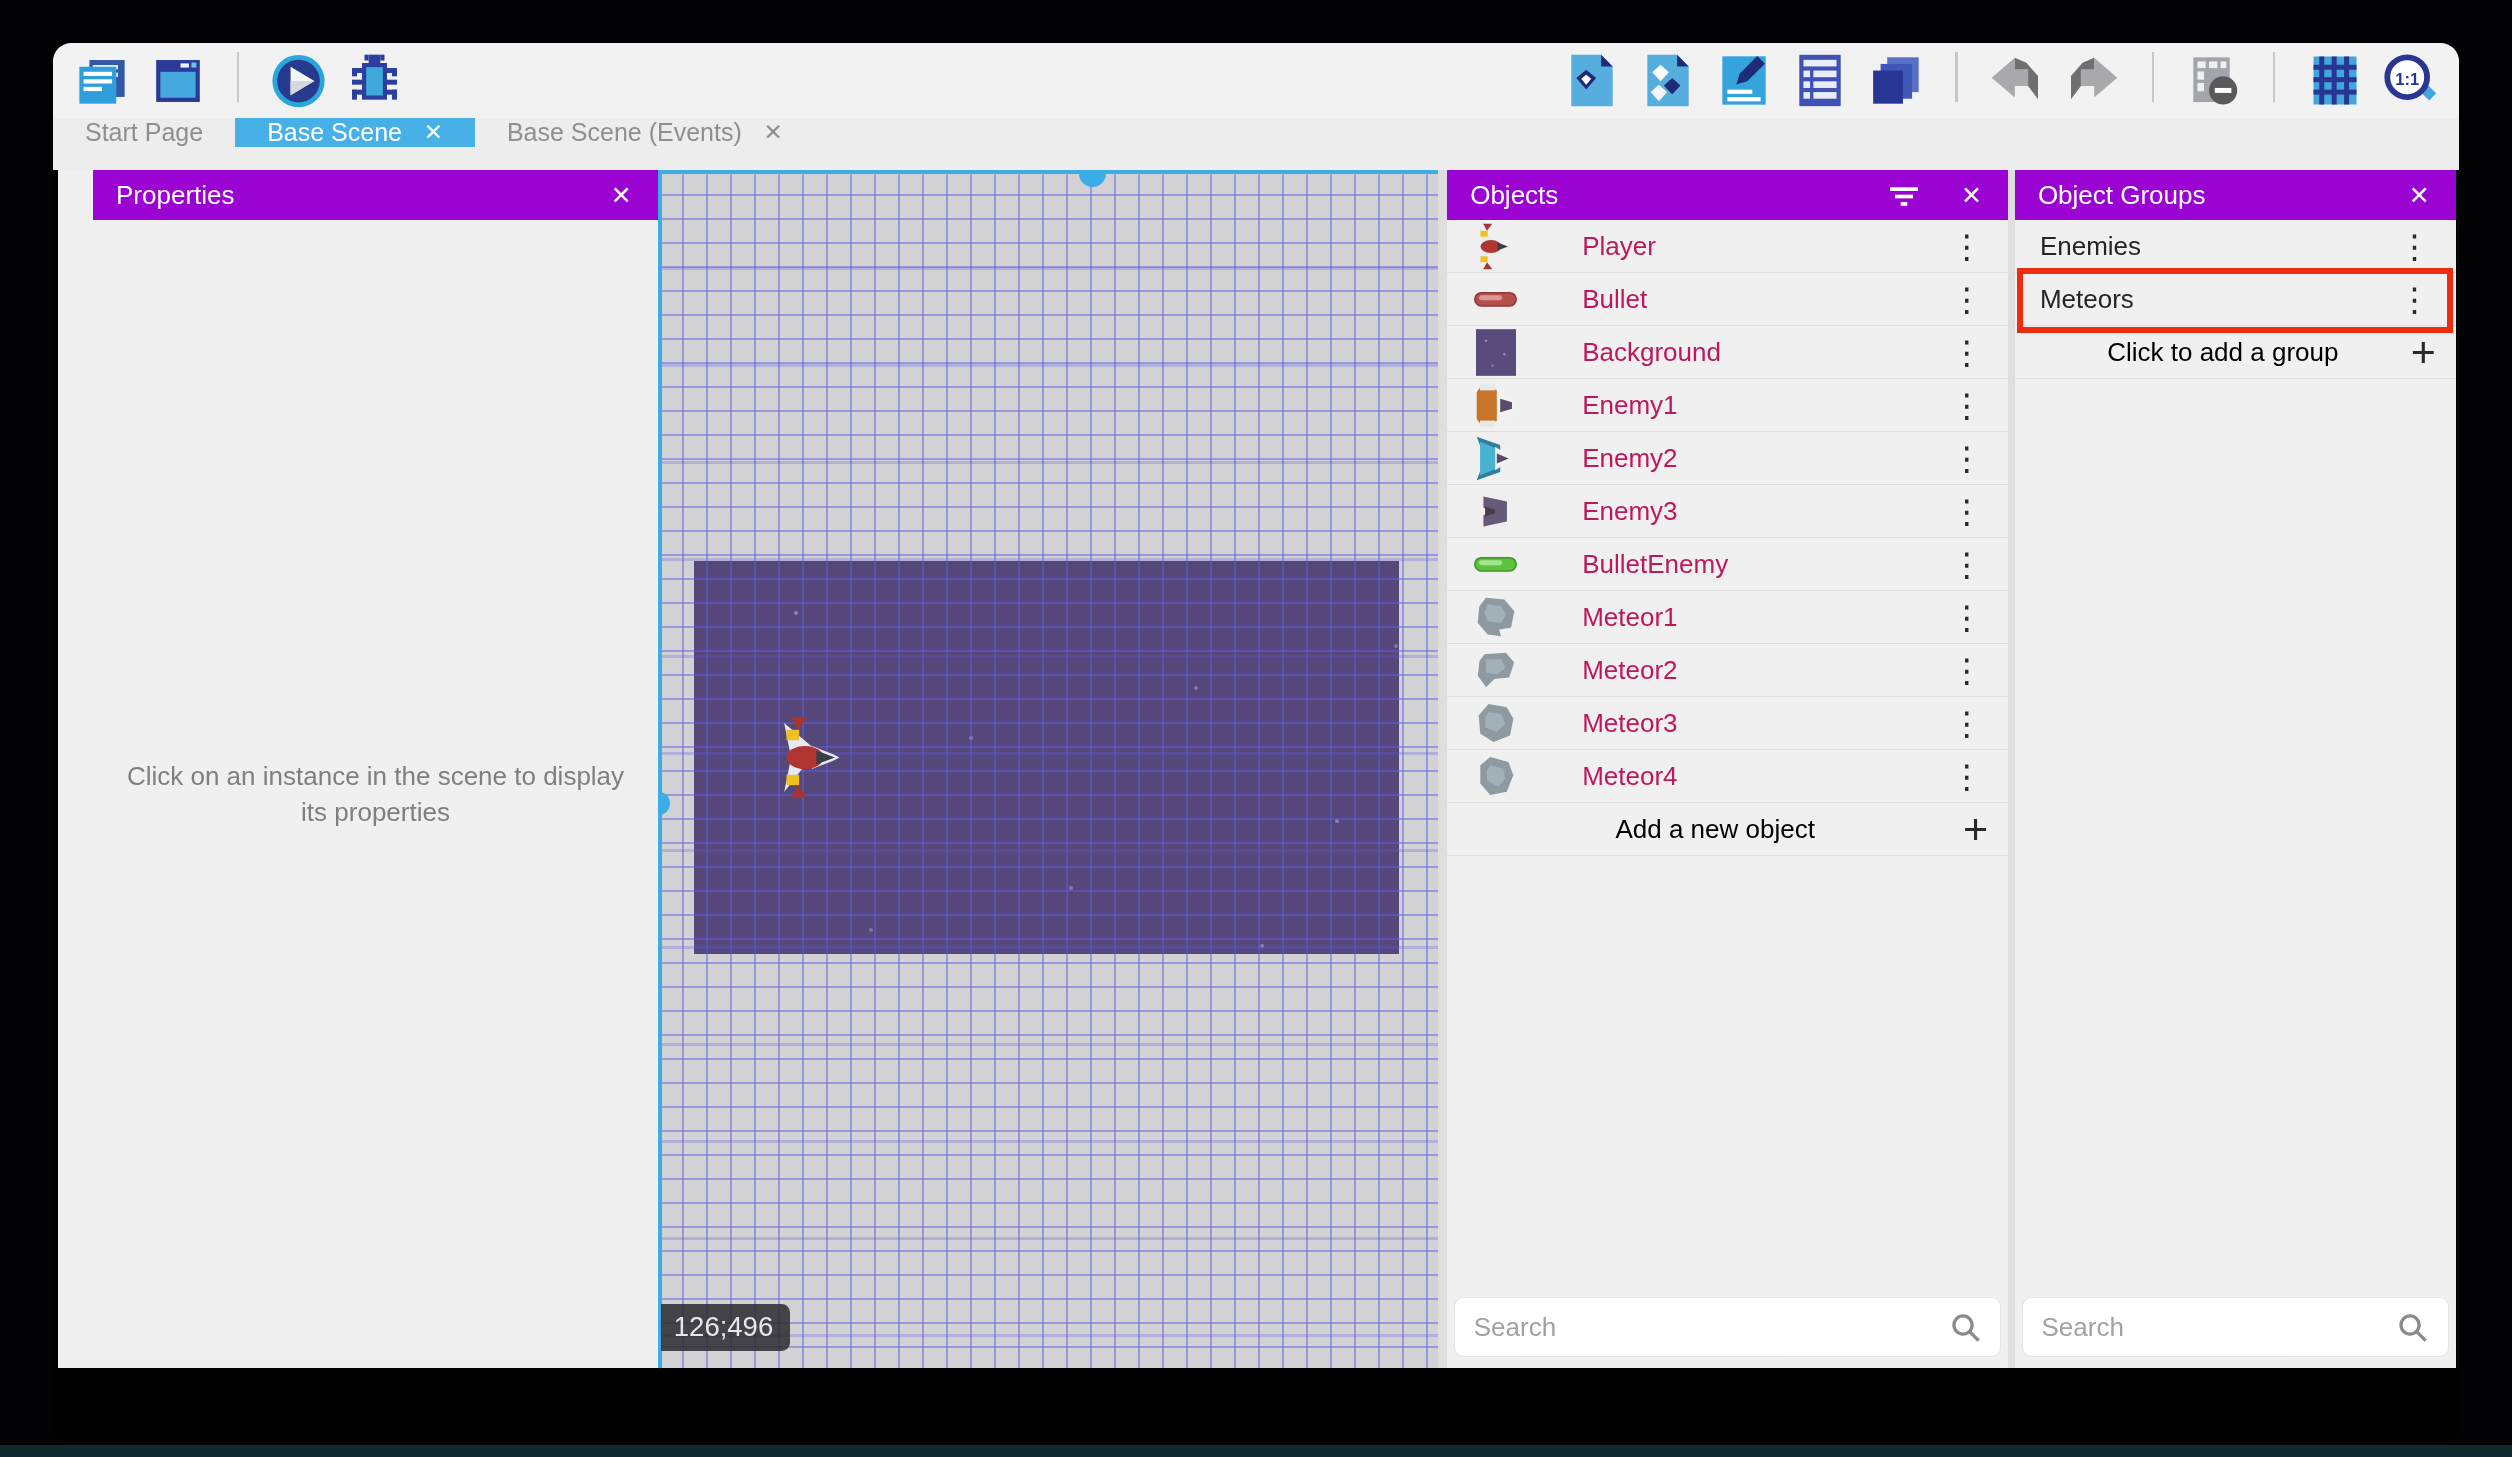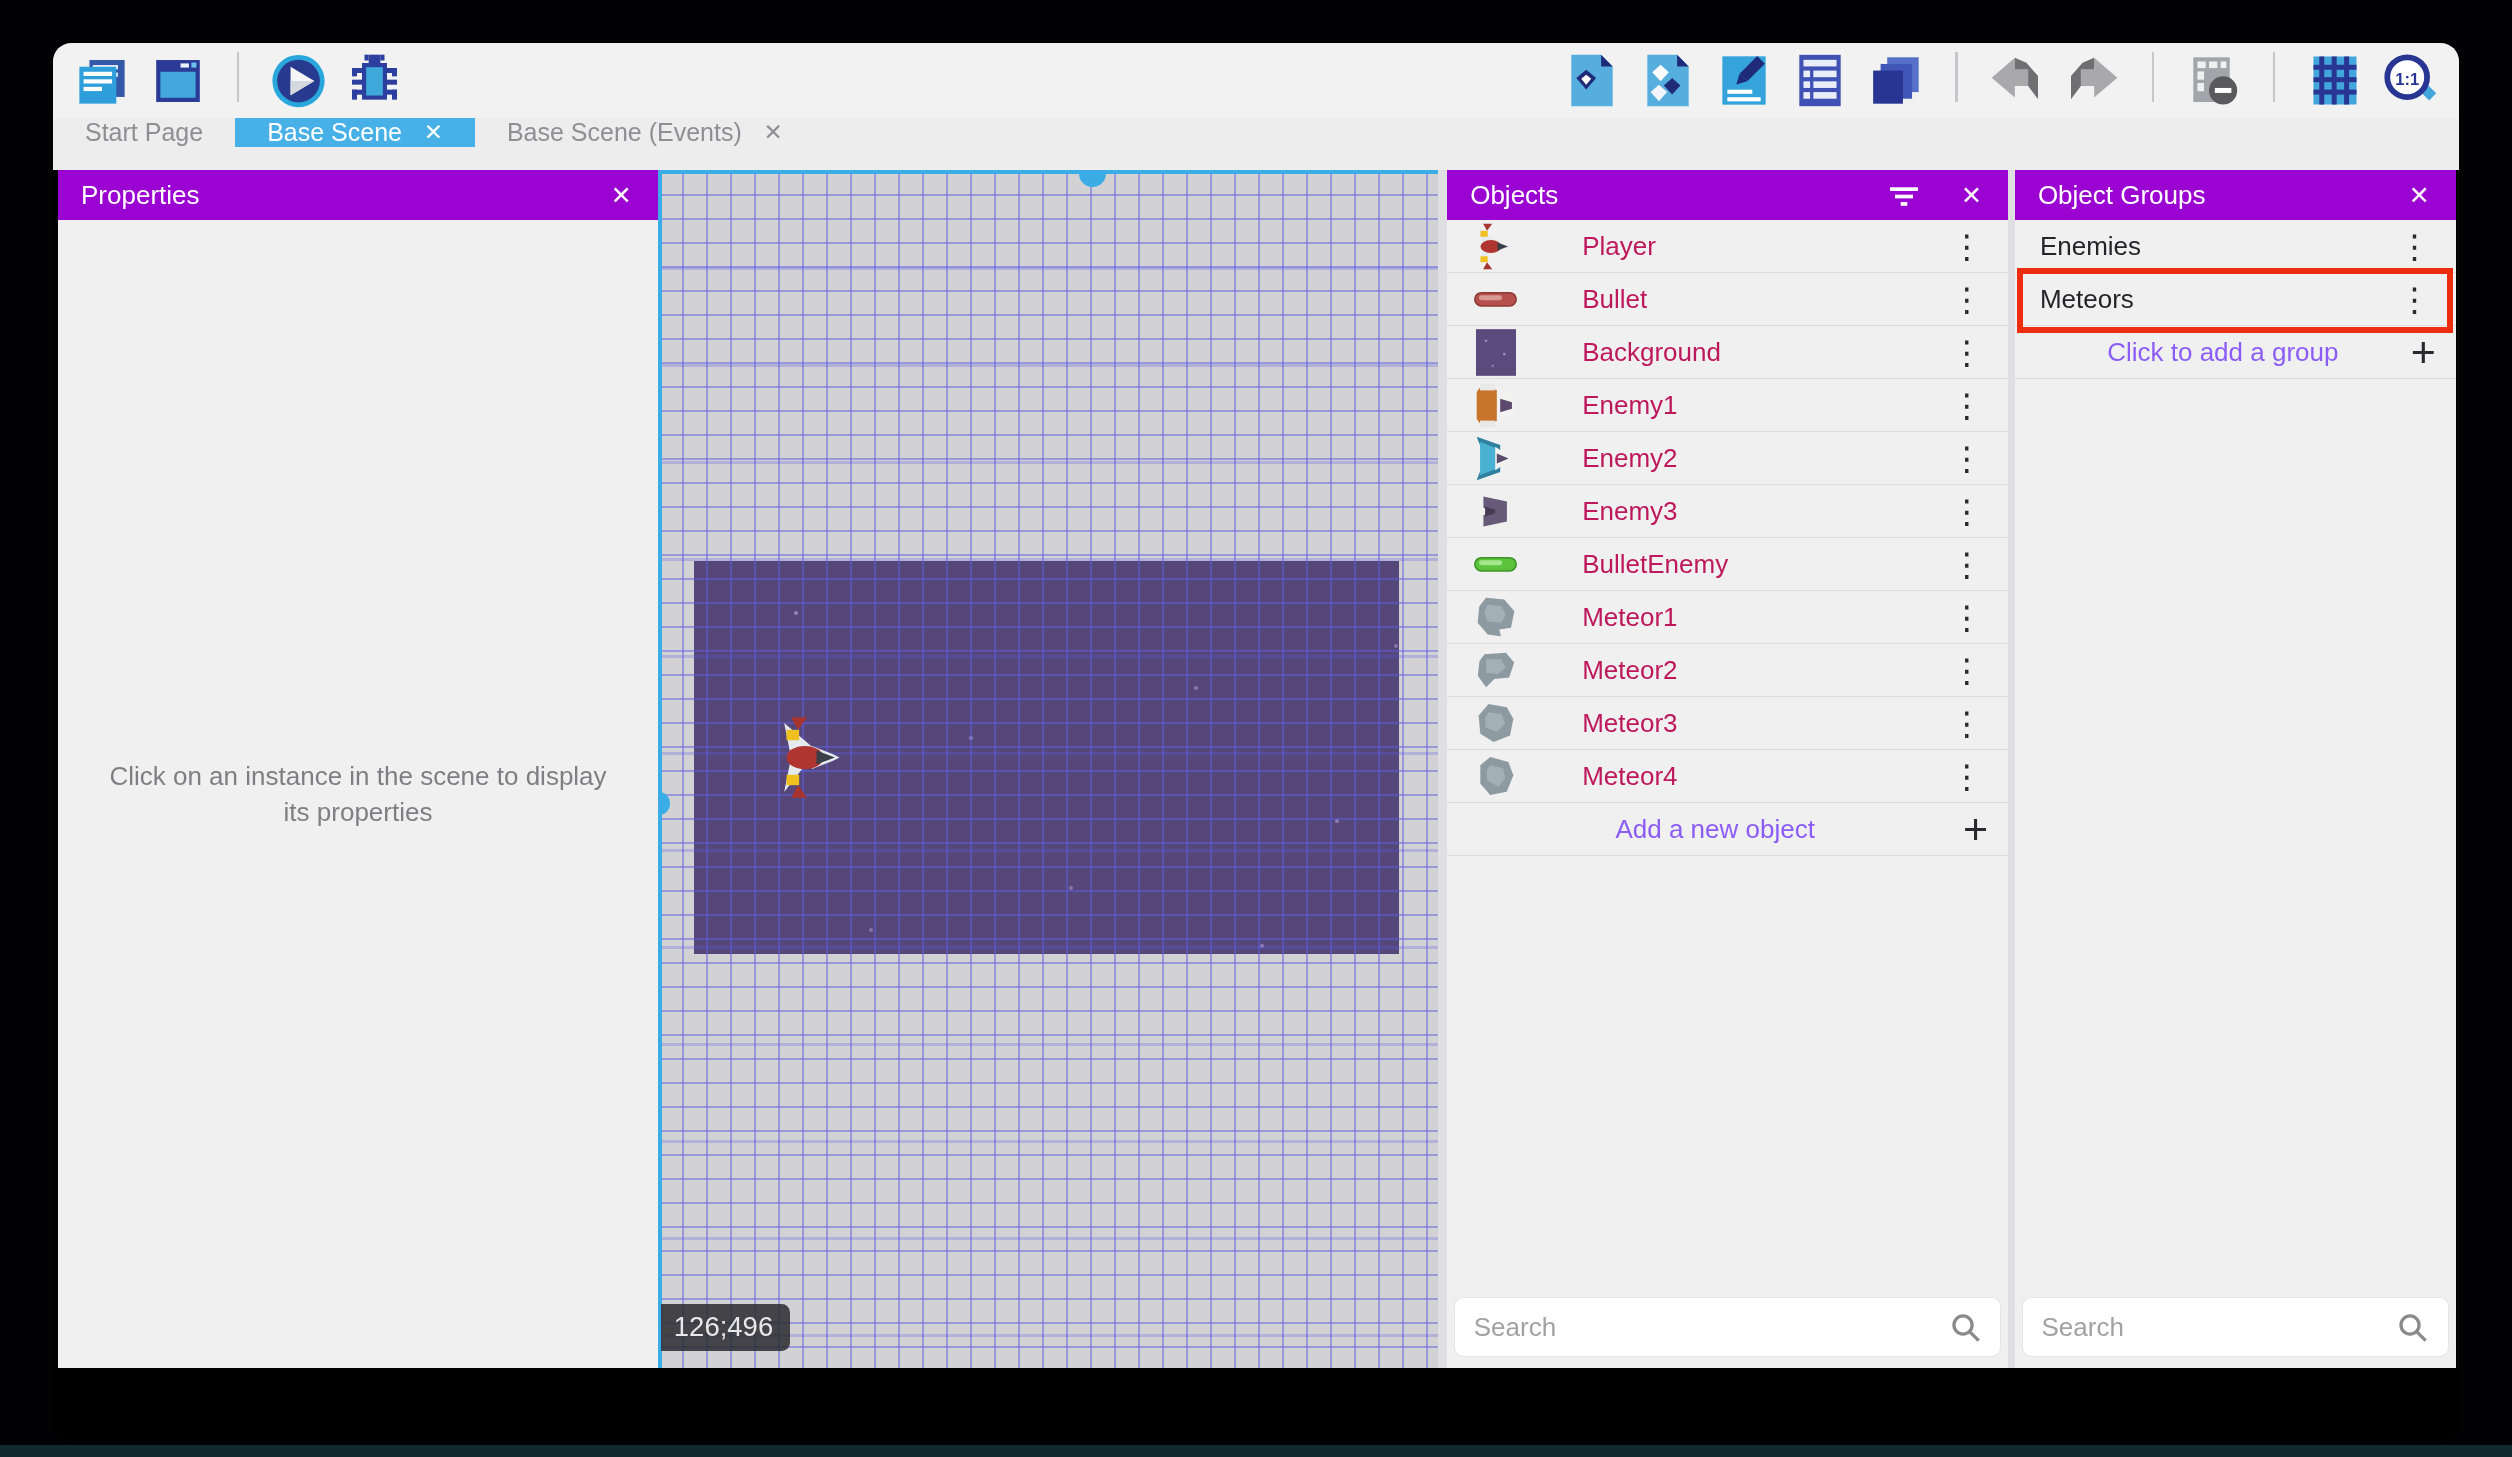--- a/index.html
+++ b/index.html
@@ -75,21 +75,21 @@
   .ship { position:absolute; left:119px; top:546px; width:72px; height:83px; cursor:pointer; }
 
   
   .obj-row { height:53px; display:flex; align-items:center; padding:0 16.7px 0 25px;
              border-bottom:1.7px solid #dddddf; cursor:pointer; }
   .obj-icon { width:47px; height:47px; display:flex; align-items:center; justify-content:center; flex:none; }
   .obj-label { font-size:26px; color:#be185d; margin-left:63px; flex:1; }
   .group-label { font-size:26px; color:#252527; flex:1; }
   .dots { font-size:33px; color:#2a2a2c; line-height:1; padding:0 8.3px; cursor:pointer; }
   .add-row { height:53px; display:flex; align-items:center; padding:0 20px; border-bottom:1.7px solid #dddddf; cursor:pointer; }
-  .add-label { flex:1; text-align:center; color:#8b5cf6; font-size:26px; }
+  .add-label { flex:1; text-align:center; color:#000000; font-size:26px; }
   .plus { font-size:43px; color:#2a2a2c; font-weight:400; line-height:0.8; }
 
   .search-box { position:absolute; left:8.3px; right:8.3px; bottom:11.7px; height:58px; background:#fff;
                 border-radius:8.3px; display:flex; align-items:center; padding:0 18.3px;
                 box-shadow:0 0 0 0.8px #e2e2e2; }
   .search-box input { flex:1; border:none; outline:none; font-size:26px; color:#333;
                       font-family:"Liberation Sans", sans-serif; background:transparent; }
   .search-box input::placeholder { color:#a2a2a4; }
 
   .group-highlight { position:absolute; left:1.7px; top:98px; width:436px; height:65px;
@@ -258,21 +258,21 @@
     </div>
     <div class="tab">
       <span>Base Scene (Events)</span>
       <span class="close">✕</span>
     </div>
   </div>
 
   <div class="main">
     <div class="edge-l"></div>
 
-    <div class="panel" style="width:600px;">
+    <div class="panel" style="width:600px;padding-left:35px;">
       <div class="panel-header">
         <span class="ph-title">Properties</span>
         <span class="ph-x">✕</span>
       </div>
       <div class="props-body">
         <div class="props-msg">Click on an instance in the scene to display its properties</div>
       </div>
     </div>
 
     <div class="canvas">

